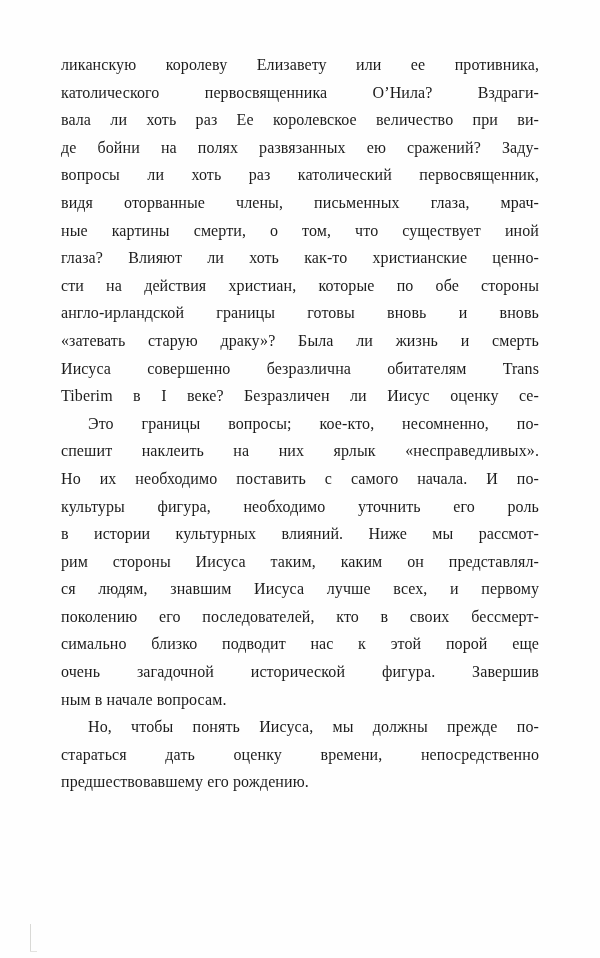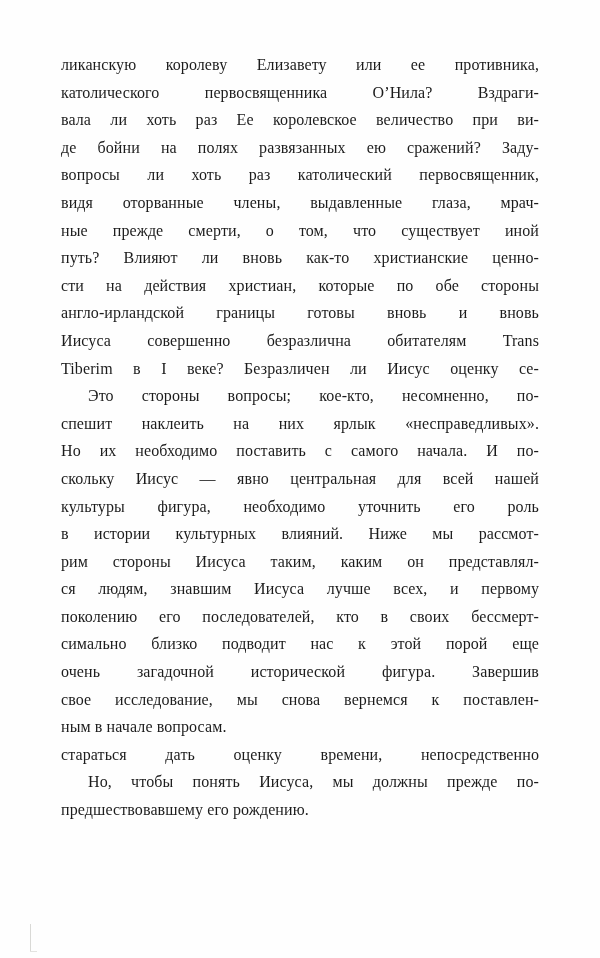--- a/index.html
+++ b/index.html
@@ -65,44 +65,43 @@
 <body>
 
 <div class="page" style="background: rgb(254, 254, 254);">
   <div class="text-block" style="color: rgb(28, 28, 28);">
       <div class="paragraph">
         <div class="line">ликанскую королеву Елизавету или ее противника,</div>
         <div class="line">католического первосвященника О’Нила? Вздраги-</div>
         <div class="line">вала ли хоть раз Ее королевское величество при ви-</div>
         <div class="line">де бойни на полях развязанных ею сражений? Заду-</div>
         <div class="line">вопросы ли хоть раз католический первосвященник,</div>
-        <div class="line">видя оторванные члены, выдавленные глаза, мрач-</div>
-        <div class="line">ные прежде смерти, о том, что существует иной</div>
-        <div class="line">путь? Влияют ли вновь как-то христианские ценно-</div>
+        <div class="line">видя оторванные члены, письменных глаза, мрач-</div>
+        <div class="line">ные картины смерти, о том, что существует иной</div>
+        <div class="line">глаза? Влияют ли хоть как-то христианские ценно-</div>
         <div class="line">сти на действия христиан, которые по обе стороны</div>
         <div class="line">англо-ирландской границы готовы вновь и вновь</div>
+        <div class="line">«затевать старую драку»? Была ли жизнь и смерть</div>
         <div class="line">Иисуса совершенно безразлична обитателям Trans</div>
         <div class="line">Tiberim в I веке? Безразличен ли Иисус оценку се-</div>
       </div>
       <div class="paragraph">
-        <div class="line indent">Это стороны вопросы; кое-кто, несомненно, по-</div>
+        <div class="line indent">Это границы вопросы; кое-кто, несомненно, по-</div>
         <div class="line">спешит наклеить на них ярлык «несправедливых».</div>
         <div class="line">Но их необходимо поставить с самого начала. И по-</div>
-        <div class="line">скольку Иисус — явно центральная для всей нашей</div>
         <div class="line">культуры фигура, необходимо уточнить его роль</div>
         <div class="line">в истории культурных влияний. Ниже мы рассмот-</div>
         <div class="line">рим стороны Иисуса таким, каким он представлял-</div>
         <div class="line">ся людям, знавшим Иисуса лучше всех, и первому</div>
         <div class="line">поколению его последователей, кто в своих бессмерт-</div>
         <div class="line">симально близко подводит нас к этой порой еще</div>
         <div class="line">очень загадочной исторической фигура. Завершив</div>
-        <div class="line">свое исследование, мы снова вернемся к поставлен-</div>
         <div class="line last">ным в начале вопросам.</div>
       </div>
       <div class="paragraph">
+        <div class="line indent">Но, чтобы понять Иисуса, мы должны прежде по-</div>
         <div class="line">стараться дать оценку времени, непосредственно</div>
-        <div class="line indent">Но, чтобы понять Иисуса, мы должны прежде по-</div>
         <div class="line last">предшествовавшему его рождению.</div>
       </div>
     </div>
   <div class="edge-mark"></div>
   <div class="edge-mark-foot"></div>
 </div>
 
 </body></html>

